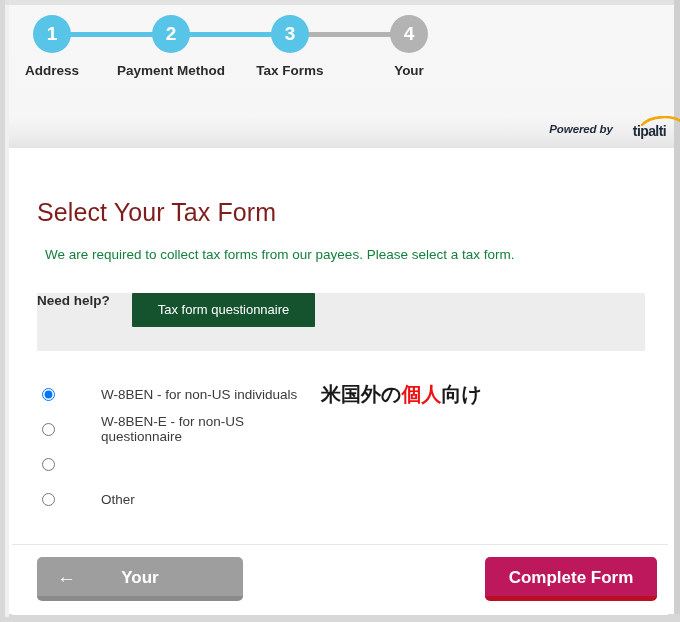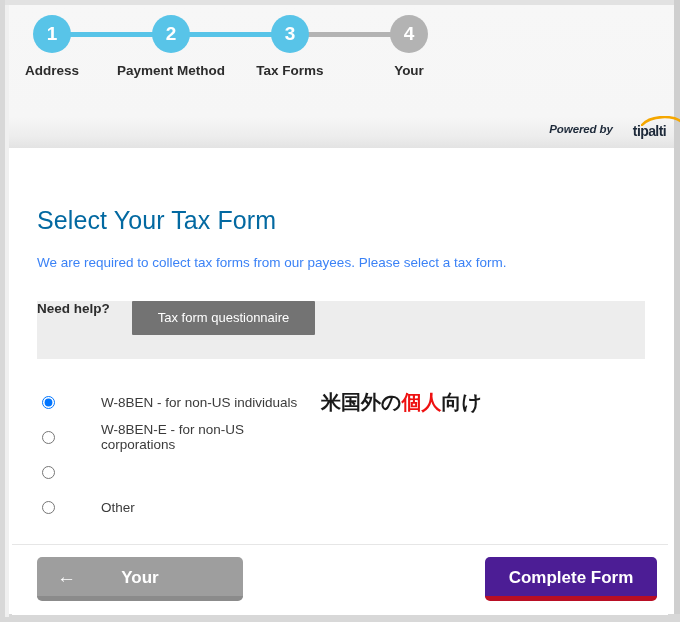--- a/index.html
+++ b/index.html
@@ -129,48 +129,48 @@
     left: 0; top: 0;
     width: 656px;
     height: 396px;
     box-sizing: border-box;
     padding: 42px 24px 0 25px;
   }
 
   .page-title {
     font-size: 25px;
     font-weight: normal;
-    color: #0369a1;
-    margin: 16px 0 20px 0;
+    color: #7f1d1d;
+    margin: 8px 0 20px 0;
     letter-spacing: 0.1px;
   }
   .page-subtitle {
     font-size: 13.5px;
-    color: #3b82f6;
-    margin: 0 0 31px 0;
+    color: #15803d;
+    margin: 0 0 31px 8px;
   }
 
   
   .help-strip {
     background: #ededed;
     height: 58px;
     display: flex;
     align-items: flex-start;
     margin-bottom: 24px;
     width: 608px;
     box-sizing: border-box;
   }
   .help-label {
     font-size: 13.5px;
     font-weight: bold;
     color: #2c2c2c;
     margin-right: 22px;
   }
   .help-btn {
-    background: #737373;
+    background: #14532d;
     border: none;
     color: #ffffff;
     font-size: 13px;
     font-family: "Liberation Sans", sans-serif;
     font-weight: normal;
     padding: 0 26px;
     height: 34px;
     line-height: 34px;
     cursor: pointer;
     border-radius: 1px;
@@ -253,21 +253,21 @@
     top: 0;
     font-size: 19px;
     line-height: 39px;
   }
   .btn-complete {
     position: absolute;
     right: 11px;
     top: 12px;
     width: 172px;
     height: 44px;
-    background: #4c1d95;
+    background: #be185d;
     border: none;
     border-bottom: 5px solid #b90e24;
     border-radius: 5px;
     color: #ffffff;
     font-size: 17px;
     font-weight: bold;
     font-family: "Liberation Sans", sans-serif;
     cursor: pointer;
     line-height: 39px;
   }
@@ -339,21 +339,21 @@
 
         <div class="options">
 
           <div class="option">
             <input type="radio" name="taxform" id="opt0" checked="" style="">
             <label for="opt0">W-8BEN - for non-US individuals</label>
           </div>
 
           <div class="option">
             <input type="radio" name="taxform" id="opt1" style="">
-            <label for="opt1">W-8BEN-E - for non-US corporations</label>
+            <label for="opt1">W-8BEN-E - for non-US questionnaire</label>
           </div>
 
           <div class="option">
             <input type="radio" name="taxform" id="opt2" style="">
           </div>
 
           <div class="option">
             <input type="radio" name="taxform" id="opt3" style="">
             <label for="opt3">Other</label>
           </div>

